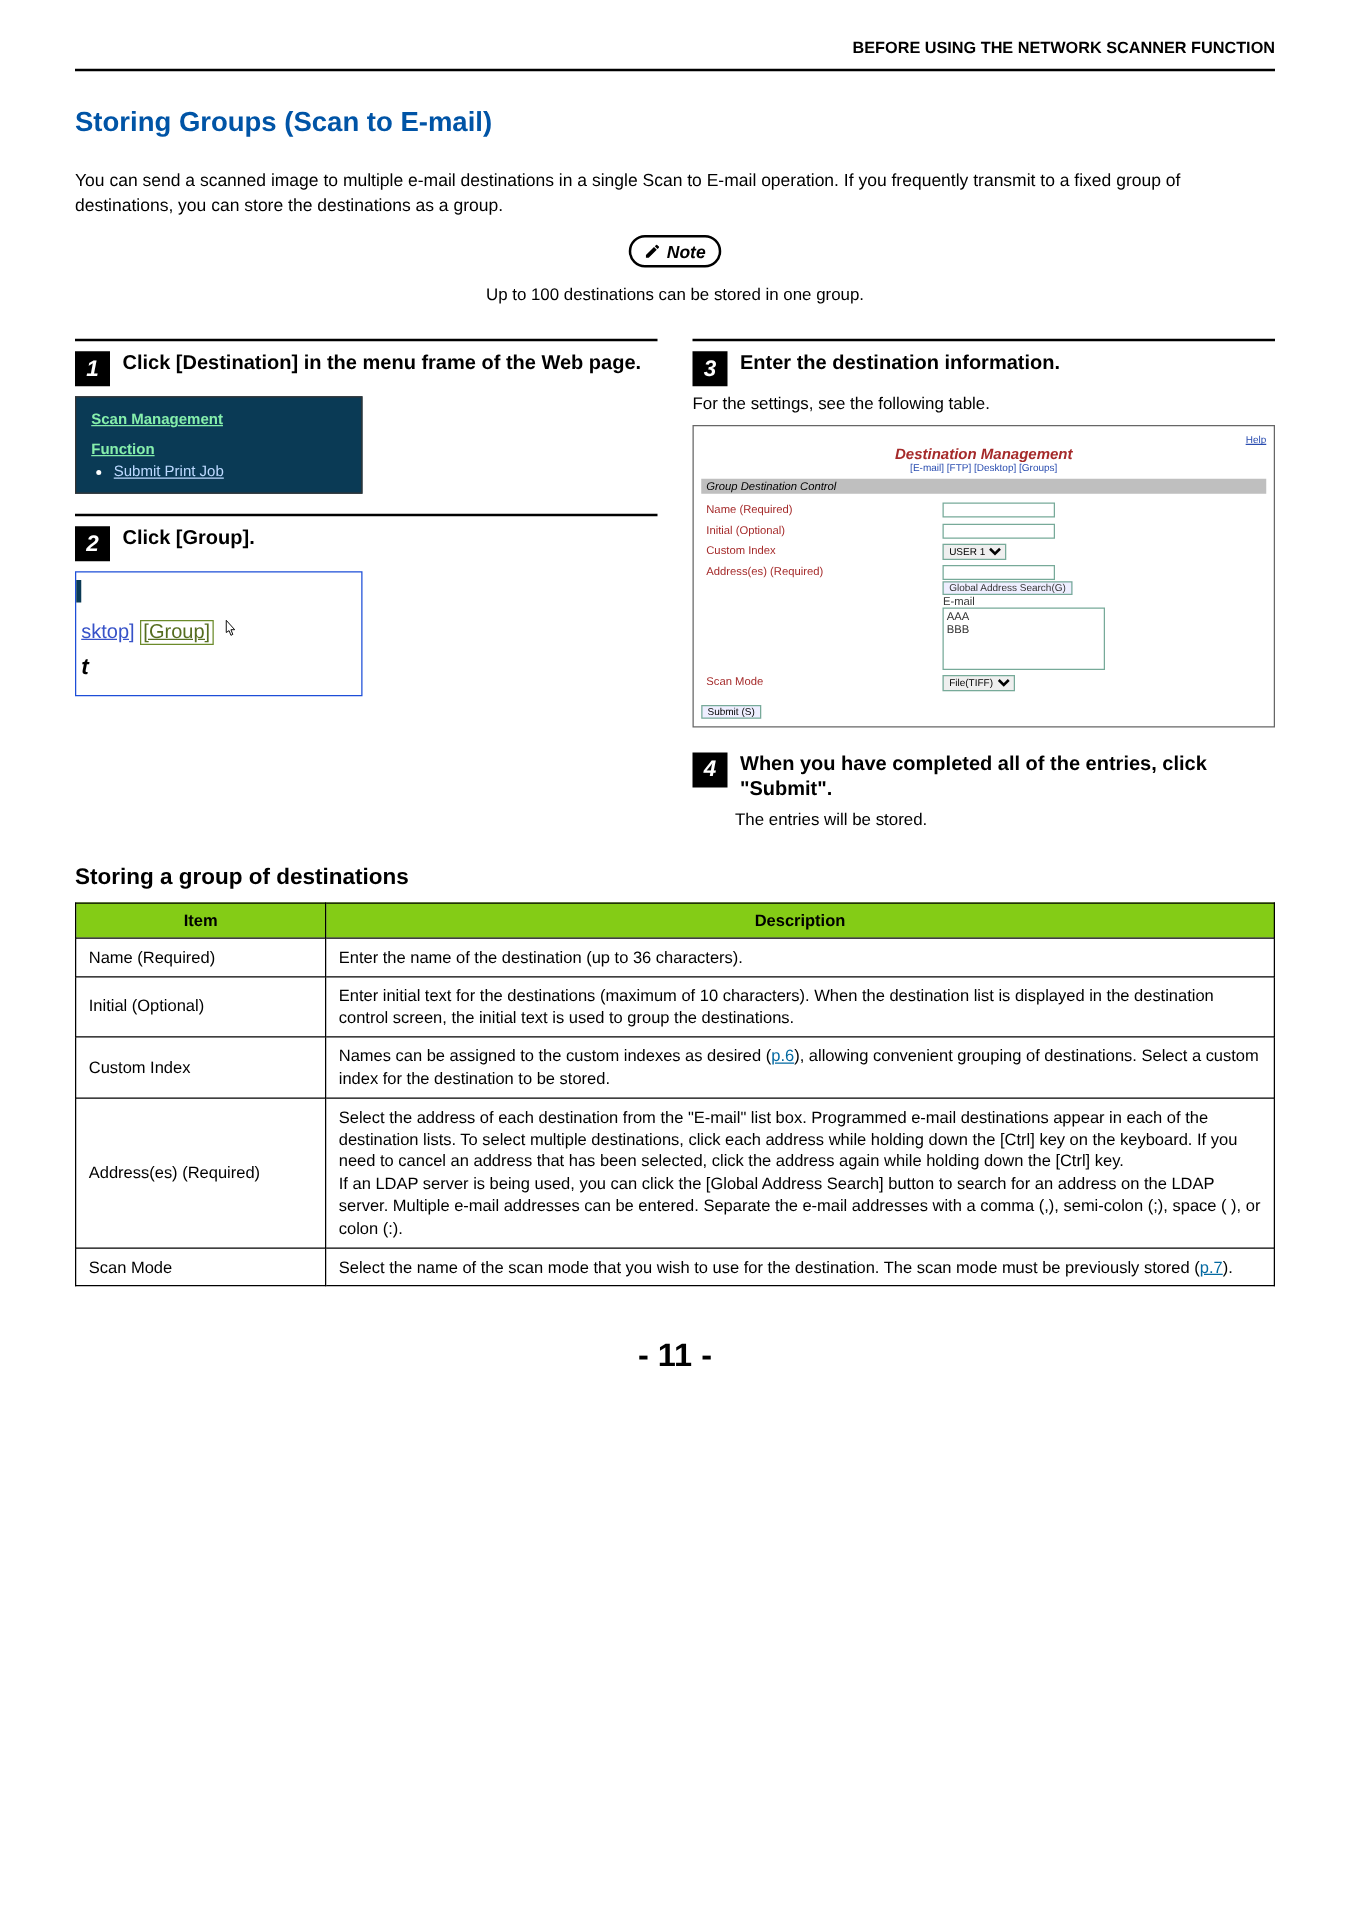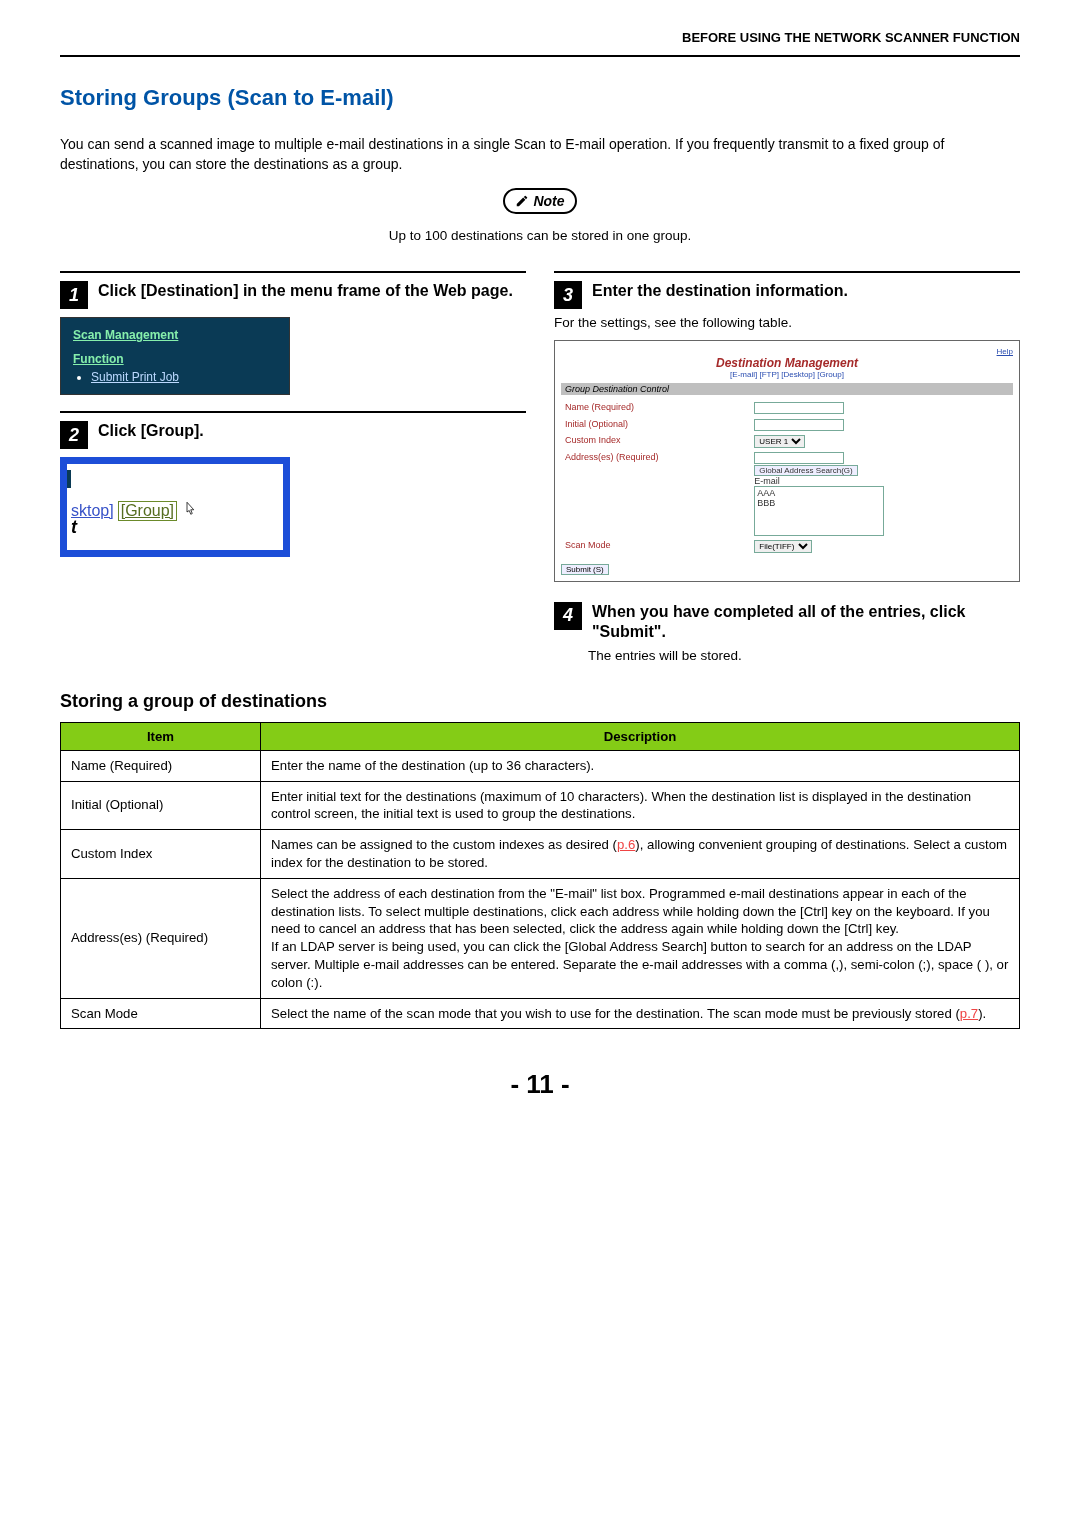--- a/index.html
+++ b/index.html
@@ -18,21 +18,21 @@
 .step-head { display: flex; align-items: flex-start; gap: 10px; border-top: 2px solid #000; padding-top: 8px; margin-top: 6px; }
 .step-num { background: #000; color: #fff; width: 28px; height: 28px; display: flex; align-items: center; justify-content: center; font-weight: bold; font-size: 18px; flex: none; font-style: italic; }
 .step-title { font-weight: bold; font-size: 16px; line-height: 1.25; }
 .step-body { font-size: 13.5px; margin: 6px 0 10px 0; }
 .menu-shot { border: 1px solid #333; background: #0a3a55; color: #fff; width: 230px; font-size: 12px; padding: 10px 12px; margin: 8px 0 16px 0; }
 .menu-shot .hd { color: #86efac; font-weight: bold; margin-bottom: 4px; text-decoration: underline; }
 .menu-shot ul { list-style: disc; padding-left: 18px; }
 .menu-shot a { color: #bcd9ff; text-decoration: underline; }
 .menu-shot .sel { background: #ffd560; color: #000; padding: 0 2px; text-decoration: underline; }
 .cursor { display:inline-block; vertical-align:middle; }
-.group-shot { border: 7px solid #1d4ed8; width: 230px; height: 100px; position: relative; background: #fff; margin: 8px 0 16px 0; overflow:hidden; }
+.group-shot { border: 1px solid #1d4ed8; width: 230px; height: 100px; position: relative; background: #fff; margin: 8px 0 16px 0; overflow:hidden; }
 .group-shot .line1 { position:absolute; top:6px; left:-6px; width:10px; height:18px; background:#0a3a55; }
 .group-shot .txt { position:absolute; top:36px; left:4px; font-size:16px; display:flex; align-items:center; gap:4px; }
 .group-shot .txt .sk { color:#3752c8; text-decoration:underline; }
 .group-shot .txt .grp { color:#556d1f; text-decoration:underline; border:1px solid #6b8a2a; padding:0 2px; }
 .group-shot .t { position:absolute; bottom:12px; left:4px; font-weight:bold; font-style:italic; font-size:18px; }
 .dest-shot { border: 1px solid #666; width: 100%; font-size: 9px; background:#fff; margin-bottom: 12px; padding: 6px; }
 .dest-shot .dm-title { text-align:center; color:#a52a2a; font-style:italic; font-weight:bold; font-size:12px; }
 .dest-shot .dm-sub { text-align:center; font-size:8px; color:#2a4db0; margin-bottom:4px; }
 .dest-shot .help { text-align:right; color:#2a4db0; text-decoration:underline; font-size:8px; }
 .dest-shot .gdc { background:#bfbfbf; font-style:italic; font-size:9px; padding:1px 4px; margin:4px 0; }
@@ -42,21 +42,21 @@
 .dest-shot input[type=text]{ width:90px; border:1px solid #7a9; height:12px; }
 .dest-shot select { border:1px solid #7a9; font-size:8px; }
 .dest-shot .btn { border:1px solid #7a9; background:#eef; display:inline-block; padding:0 4px; font-size:8px; }
 .dest-shot .listbox { border:1px solid #7a9; width:130px; height:50px; padding:1px 2px; }
 .dest-shot .submit-row { margin-top:8px; }
 h3.sub { font-size: 18px; font-weight: bold; margin: 18px 0 10px 0; }
 table.desc { width:100%; border-collapse: collapse; font-size: 13.2px; }
 table.desc th { background:#84cc16; border:1px solid #000; padding:6px 10px; font-weight:bold; }
 table.desc th.item { width: 200px; }
 table.desc td { border:1px solid #000; padding:6px 10px; vertical-align: middle; line-height:1.35; }
-table.desc a { color:#ef4444; text-decoration: underline; }
+table.desc a { color:#0369a1; text-decoration: underline; }
 .page-num { text-align:center; font-size:26px; font-weight:bold; margin-top:40px; }
 </style>
 </head>
 <body>
 
 <div class="page">
   <div class="header-area">BEFORE USING THE NETWORK SCANNER FUNCTION</div>
   <div class="header-line"></div>
 
   <h2 class="section-title">Storing Groups (Scan to E-mail)</h2>
@@ -108,21 +108,21 @@
 
       <div class="step-head">
         <div class="step-num">3</div>
         <div class="step-title">Enter the destination information.</div>
       </div>
       <p class="step-body">For the settings, see the following table.</p>
 
       <div class="dest-shot">
         <div class="help">Help</div>
         <div class="dm-title">Destination Management</div>
-        <div class="dm-sub">[E-mail] [FTP] [Desktop] [Group]</div>
+        <div class="dm-sub">[E-mail] [FTP] [Desktop] [Groups]</div>
         <div class="gdc">Group Destination Control</div>
         <table>
           <tbody>
               <tr>
                 <td class="lab">Name (Required)</td>
                 <td><input type="text" style=""></td>
               </tr>
           <tr>
                 <td class="lab">Initial (Optional)</td>
                 <td><input type="text" style=""></td>

